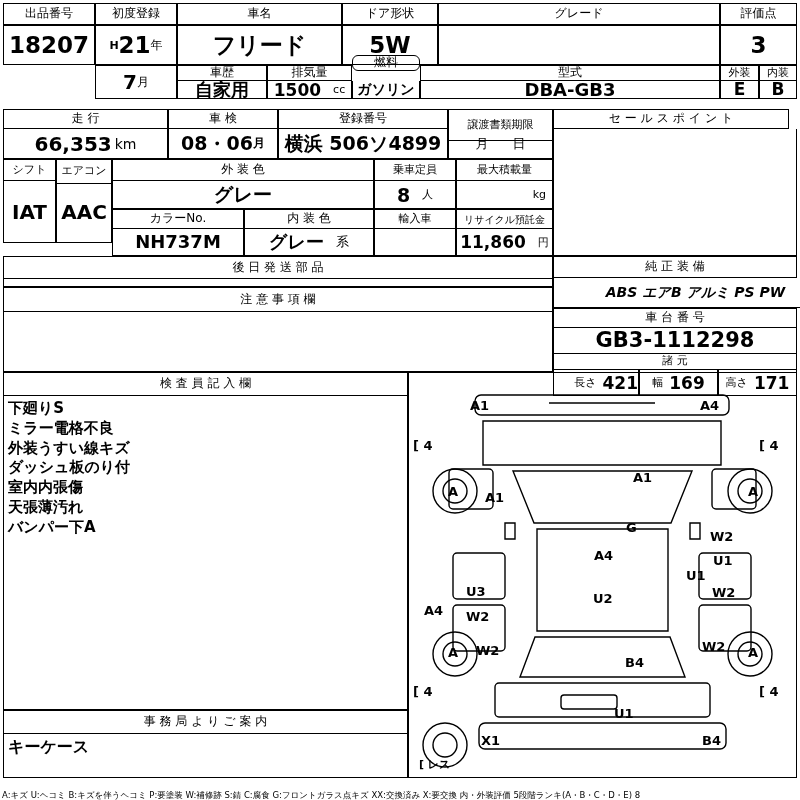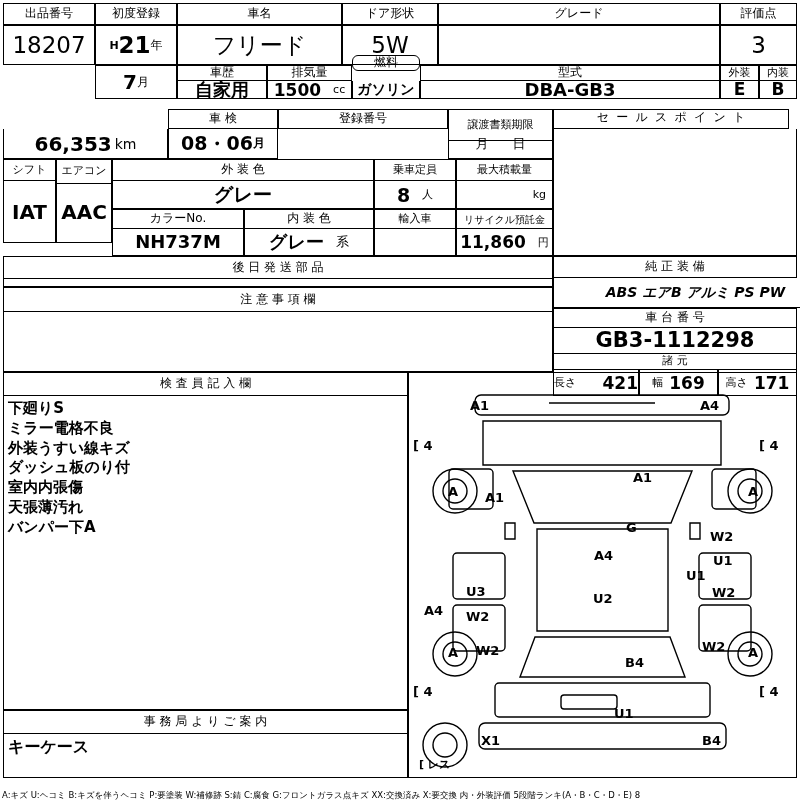--- a/index.html
+++ b/index.html
@@ -7,21 +7,21 @@
     width:800px;height:800px;
     background:#ffffff;
     font-family:"DejaVu Sans","Liberation Sans",sans-serif;
     color:#000;
     -webkit-font-smoothing:none;
   }
   .sheet{position:relative;width:800px;height:800px;box-sizing:border-box;}
   .bx{position:absolute;box-sizing:border-box;border:1px solid #000;}
   .lbl{font-size:12px;display:flex;align-items:center;justify-content:center;text-align:center;line-height:1.1;}
   .val{font-size:19px;font-weight:bold;display:flex;align-items:center;justify-content:center;text-align:center;line-height:1.1;}
-  .val-lg{font-size:23px;font-weight:normal;display:flex;align-items:center;justify-content:center;}
+  .val-lg{font-size:23px;font-weight:bold;display:flex;align-items:center;justify-content:center;}
   .unit{font-size:11px;font-weight:normal;margin-left:12px;}
   .sup{font-size:11px;font-weight:bold;vertical-align:super;}
   .notes{font-size:15px;font-weight:bold;line-height:1.32;padding:3px 0 0 4px;}
   .notes div{white-space:nowrap;}
   .footer{position:absolute;left:0;bottom:0;width:800px;font-size:8.5px;line-height:1.2;padding:2px 2px 0 2px;box-sizing:border-box;}
   .dtxt{position:absolute;font-size:13px;font-weight:bold;}
   .dtxt.sm{font-size:11px;}
   svg{display:block;}
 </style>
 </head>
@@ -69,40 +69,42 @@
   <div class="bx val" style="left:352px;top:81px;width:68px;height:18px;border-top:none;font-size:14px;">ガソリン</div>
 
   <div class="bx lbl" style="left:420px;top:65px;width:300px;height:16px;">型式</div>
   <div class="bx val" style="left:420px;top:81px;width:300px;height:18px;border-top:none;font-size:18px;">DBA-GB3</div>
 
   <div class="bx lbl" style="left:720px;top:65px;width:39px;height:16px;font-size:11px;">外装</div>
   <div class="bx lbl" style="left:759px;top:65px;width:38px;height:16px;font-size:11px;">内装</div>
   <div class="bx val" style="left:720px;top:81px;width:39px;height:18px;border-top:none;font-size:17px;">E</div>
   <div class="bx val" style="left:759px;top:81px;width:38px;height:18px;border-top:none;font-size:17px;">B</div>
 
+  <div class="bx lbl" style="left:3px;top:109px;width:165px;height:20px;">走 行</div>
   <div class="bx" style="left:3px;top:129px;width:165px;height:30px;border-top:none;display:flex;align-items:center;justify-content:center;">
     <span style="font-size:20px;font-weight:bold;">66,353</span>
     <span style="font-size:14px;font-weight:normal;margin-left:3px;">km</span>
   </div>
 
   <div class="bx lbl" style="left:168px;top:109px;width:110px;height:20px;">車 検</div>
   <div class="bx" style="left:168px;top:129px;width:110px;height:30px;border-top:none;display:flex;align-items:center;justify-content:center;">
     <span style="font-size:19px;font-weight:bold;">08・06</span>
     <span style="font-size:12px;font-weight:bold;">月</span>
   </div>
 
   <div class="bx lbl" style="left:278px;top:109px;width:170px;height:20px;">登録番号</div>
+  <div class="bx val" style="left:278px;top:129px;width:170px;height:30px;border-top:none;font-size:19px;">横浜 506ソ4899</div>
 
   <div class="bx lbl" style="left:448px;top:109px;width:105px;height:32px;font-size:11px;">譲渡書類期限</div>
   <div class="bx" style="left:448px;top:129px;width:105px;height:30px;border-top:none;display:flex;align-items:center;justify-content:center;gap:24px;font-size:13px;">
     <span>月</span>
     <span>日</span>
   </div>
 
-  <div class="bx lbl" style="left:553px;top:109px;width:236px;height:20px;font-family:Liberation Mono, monospace;">セ ー ル ス ポ イ ン ト</div>
+  <div class="bx lbl" style="left:553px;top:109px;width:236px;height:20px;">セ ー ル ス ポ イ ン ト</div>
   <div class="bx val" style="left:553px;top:129px;width:244px;height:127px;border-top:none;"></div>
 
   <div class="bx lbl" style="left:3px;top:159px;width:53px;height:22px;font-size:11px;">シフト</div>
   <div class="bx lbl" style="left:56px;top:159px;width:56px;height:25px;font-size:11px;">エアコン</div>
   <div class="bx val" style="left:3px;top:181px;width:53px;height:62px;border-top:none;font-size:20px;">IAT</div>
   <div class="bx val" style="left:56px;top:181px;width:56px;height:62px;border-top:none;font-size:20px;">AAC</div>
 
   <div class="bx lbl" style="left:112px;top:159px;width:262px;height:22px;">外 装 色</div>
   <div class="bx val" style="left:112px;top:181px;width:262px;height:28px;border-top:none;font-size:19px;">グレー</div>
 
@@ -141,21 +143,21 @@
   <div class="bx lbl" style="left:553px;top:256px;width:244px;height:22px;">純 正 装 備</div>
   <div class="bx val" style="left:553px;top:278px;width:285px;height:30px;border-top:none;font-size:14px;font-style:italic;">ABS エアB アルミ PS PW</div>
 
   <div class="bx lbl" style="left:3px;top:287px;width:550px;height:25px;">注 意 事 項 欄</div>
   <div class="bx" style="left:3px;top:312px;width:550px;height:60px;border-top:none;"></div>
 
   <div class="bx lbl" style="left:553px;top:308px;width:244px;height:20px;">車 台 番 号</div>
   <div class="bx val" style="left:553px;top:328px;width:244px;height:26px;border-top:none;font-size:21px;">GB3-1112298</div>
   <div class="bx lbl" style="left:553px;top:354px;width:244px;height:16px;border-top:none;font-size:11px;">諸 元</div>
 
-  <div class="bx" style="left:553px;top:370px;width:86px;height:26px;border-top:none;display:flex;align-items:center;justify-content:space-between;gap:18px;">
+  <div class="bx" style="left:553px;top:370px;width:86px;height:26px;border-top:none;display:flex;align-items:center;justify-content:flex-end;gap:6px;">
     <span style="font-size:11px;">長さ</span>
     <span style="font-size:17px;font-weight:bold;">421</span>
   </div>
   <div class="bx" style="left:639px;top:370px;width:79px;height:26px;border-top:none;display:flex;align-items:center;justify-content:center;gap:6px;">
     <span style="font-size:11px;">幅</span>
     <span style="font-size:17px;font-weight:bold;">169</span>
   </div>
   <div class="bx" style="left:718px;top:370px;width:79px;height:26px;border-top:none;display:flex;align-items:center;justify-content:center;gap:6px;">
     <span style="font-size:11px;">高さ</span>
     <span style="font-size:17px;font-weight:bold;">171</span>

